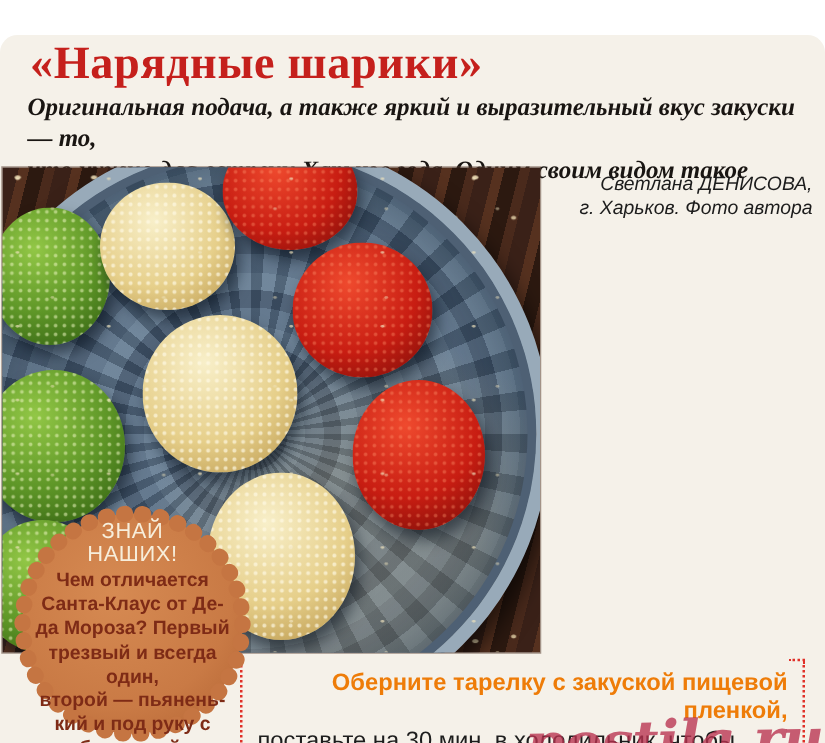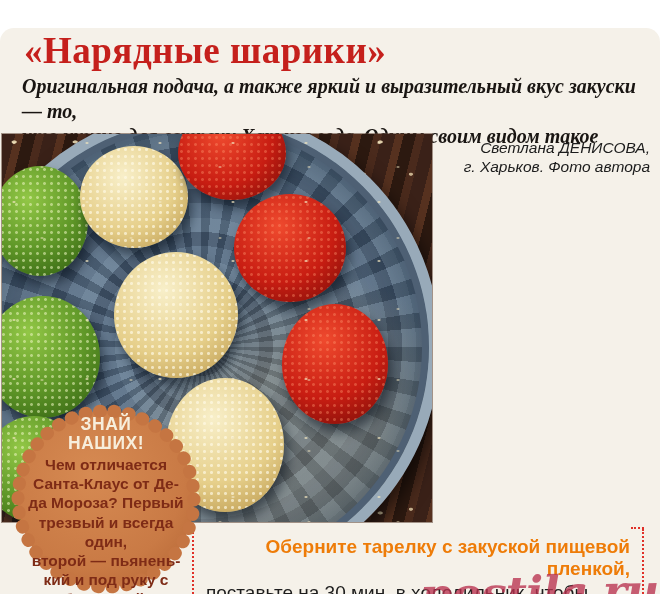--- a/index.html
+++ b/index.html
@@ -88,21 +88,21 @@
   .tip-heading{
     text-align:right;font-weight:700;font-size:19px;line-height:22px;color:#ee7c08;
   }
   .tip-body{font-size:19px;line-height:23px;color:#1d1d1d;margin-top:1px;}
 
   
   .badge{position:absolute;left:6px;top:371px;width:200px;height:200px;}
   .badge svg{position:absolute;inset:0;}
   .badge-title{
     position:absolute;left:0;top:16px;width:200px;text-align:center;
-    font-weight:700;font-size:17.5px;line-height:19px;color:#f7eedb;letter-spacing:.5px;
+    font-weight:400;font-size:17.5px;line-height:19px;color:#f7eedb;letter-spacing:.5px;
   }
   .badge-text{
     position:absolute;left:12px;top:56px;width:176px;text-align:center;
     font-size:15.5px;line-height:19.2px;color:#7e2b16;font-weight:700;
   }
 
   
   .watermark{
     position:absolute;right:2px;bottom:2px;z-index:30;
     font-family:"DejaVu Serif",serif;font-style:italic;font-weight:700;

